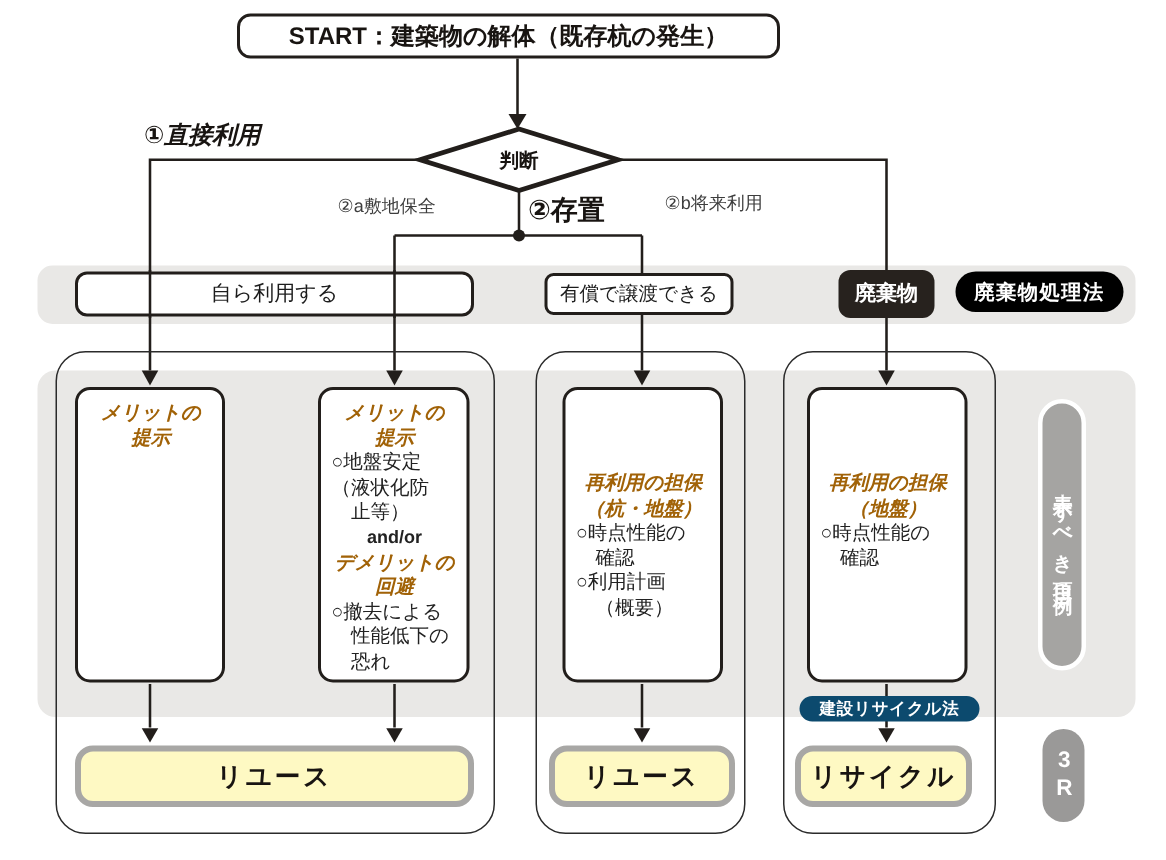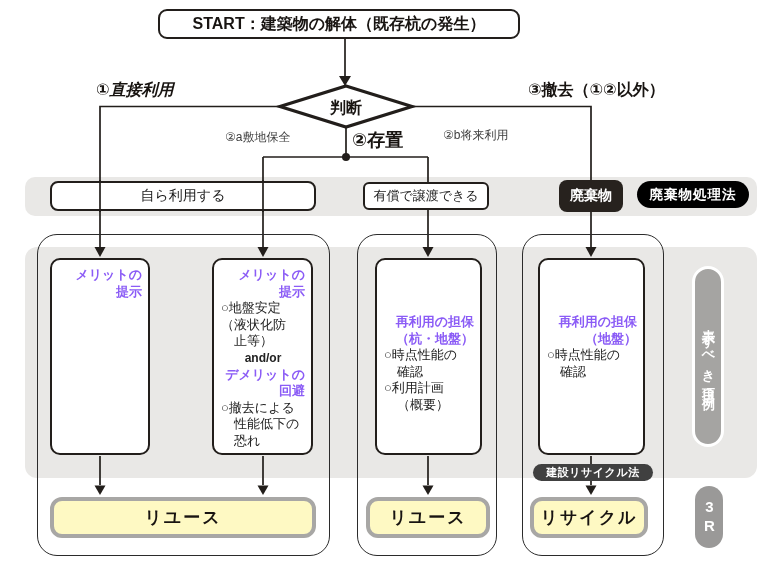--- a/index.html
+++ b/index.html
@@ -7,21 +7,21 @@
     position:relative;width:777px;height:573px;background:#fff;overflow:hidden;
     font-family:"Liberation Sans","DejaVu Sans",sans-serif;color:#1c1c1c;
   }
   .abs{position:absolute;box-sizing:border-box;}
   .pre{white-space:pre-line;}
   svg{position:absolute;left:0;top:0;}
   
   .start-box{left:158px;top:9px;width:362px;height:30px;border:2.5px solid #221e1b;border-radius:9px;
     background:#fff;display:flex;align-items:center;justify-content:center;
     font-weight:bold;font-size:16px;color:#181411;}
-  .decision-label{left:296px;top:98px;width:100px;text-align:center;font-weight:bold;font-size:16px;color:#181411;}
+  .decision-label{left:296px;top:98px;width:100px;text-align:center;font-weight:bold;font-size:13px;color:#181411;}
   .branch{font-weight:bold;color:#181411;}
   .b1{left:96px;top:80px;font-size:16px;font-style:italic;}
   .b3{left:528px;top:80px;font-size:16px;}
   .b2{left:352px;top:128px;font-size:18px;}
   .b2small{font-size:12px;font-weight:normal;color:#3d3d3d;margin-left:12px;}
   .b2a{left:213px;top:129px;}
   .b2b{left:431px;top:127px;}
   
   .gray-band{left:25px;top:177px;width:732px;height:39px;background:#e9e8e6;border-radius:10px;}
   .gray-area{left:25px;top:247px;width:732px;height:231px;background:#e9e8e6;border-radius:12px;}
@@ -38,30 +38,30 @@
   .container{border:1.5px solid #2b2b2b;border-radius:20px;background:transparent;}
   .c1{left:37px;top:234px;width:293px;height:322px;}
   .c2{left:357px;top:234px;width:140px;height:322px;}
   .c3{left:522px;top:234px;width:142px;height:322px;}
   .item-box{border:2.5px solid #221e1b;border-radius:10px;background:#fff;padding:7px 6px 4px 7px;
     font-size:13px;line-height:1.27;color:#222;}
   .ib1{left:50px;top:258px;width:100px;height:197px;}
   .ib2{left:212px;top:258px;width:101px;height:197px;}
   .ib3{left:375px;top:258px;width:107px;height:197px;padding-top:54px;}
   .ib4{left:538px;top:258px;width:107px;height:197px;padding-top:54px;}
-  .ib-head{font-weight:bold;text-align:right;color:#8b5cf6;}
+  .ib-head{font-weight:bold;text-align:center;color:#a16207;font-style:italic;}
   .ib-body{text-align:left;}
   .andor{font-weight:bold;text-align:center;font-size:12px;margin:1px 0;}
   
   .outcome{background:#fef9c3;border:4px solid #a8a7a5;border-radius:12px;
     display:flex;align-items:center;justify-content:center;font-weight:bold;font-size:17px;color:#181411;letter-spacing:2px;}
   .o1{left:50px;top:497px;width:266px;height:41px;}
   .o2{left:366px;top:497px;width:124px;height:41px;}
   .o3{left:530px;top:497px;width:118px;height:41px;}
-  .recyclelaw-pill{left:533px;top:464px;width:120px;height:17px;background:#404040;border-radius:9px;
+  .recyclelaw-pill{left:533px;top:464px;width:120px;height:17px;background:#0c4a6e;border-radius:9px;
     display:flex;align-items:center;justify-content:center;color:#fff;font-weight:bold;font-size:11px;letter-spacing:0.5px;}
   
   .side-pill{left:692px;top:266px;width:32px;height:181px;background:#a5a4a2;border:3px solid #ffffff;
     border-radius:18px;color:#fff;font-weight:bold;font-size:13px;
     writing-mode:vertical-rl;text-orientation:mixed;text-align:center;letter-spacing:3px;line-height:26px;}
   .r3-pill{left:695px;top:486px;width:28px;height:62px;background:#9a9998;border-radius:14px;
     color:#fff;font-weight:bold;font-size:15px;writing-mode:vertical-rl;text-orientation:upright;
     text-align:center;letter-spacing:2px;line-height:28px;}
 </style>
 </head>
@@ -101,21 +101,20 @@
     <polygon points="346,86 412,106.5 346,127 280,106.5" fill="#ffffff" stroke="#221e1b" stroke-width="3.2"></polygon>
   </svg>
 
   <div class="abs start-box">
     <span>START：建築物の解体（既存杭の発生）</span>
   </div>
 
   <div class="abs decision-label">判断</div>
 
   <div class="abs branch b1">①直接利用</div>
-  <div class="abs branch b3">③撤去（①②以外）</div>
   <div class="abs branch b2">②存置</div>
   <div class="abs b2small b2a">②a敷地保全</div>
   <div class="abs b2small b2b">②b将来利用</div>
 
   <div class="abs selfuse-box">
     <span>自ら利用する</span>
   </div>
   <div class="abs waste-box">
     <span>廃棄物</span>
   </div>

